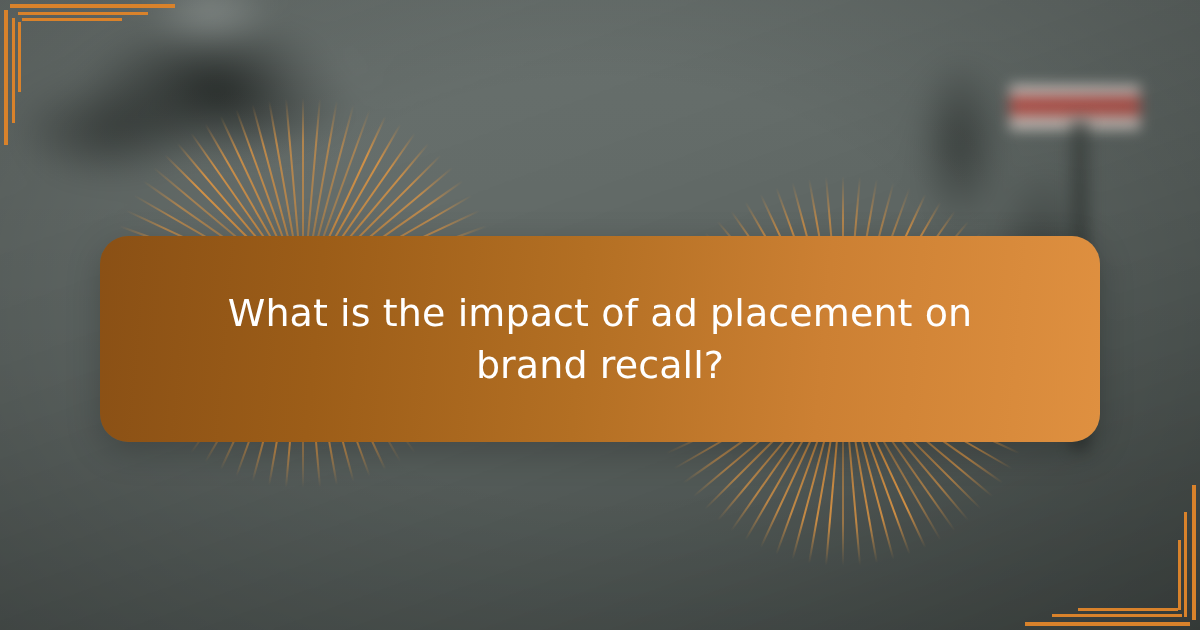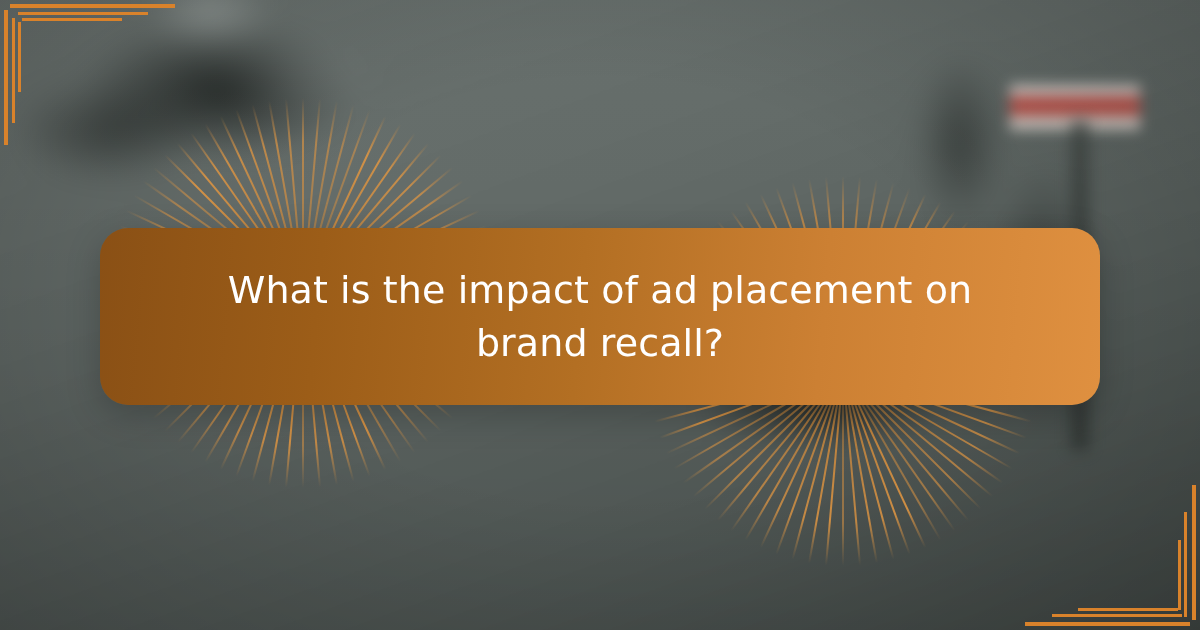--- a/index.html
+++ b/index.html
@@ -73,23 +73,23 @@
   #burst-a { left: 108px; top: 98px; width: 390px; height: 390px; }
   #burst-b { left: 648px; top: 176px; width: 390px; height: 390px; }
 
   
   .corner-line { position: absolute; background: #d9822b; }
 
   
   .card {
     position: absolute;
     left: 100px;
-    top: 228px;
+    top: 236px;
     width: 1000px;
-    height: 177px;
+    height: 206px;
     border-radius: 28px;
     background: linear-gradient(95deg, #8a5015 0%, #9c5d18 22%, #b36f23 48%, #cc8033 72%, #df9040 100%);
     box-shadow: 0 10px 34px rgba(0,0,0,0.22);
     display: flex;
     align-items: center;
     justify-content: center;
     box-sizing: border-box;
     padding: 15px 58px;
   }
   .card-title {

